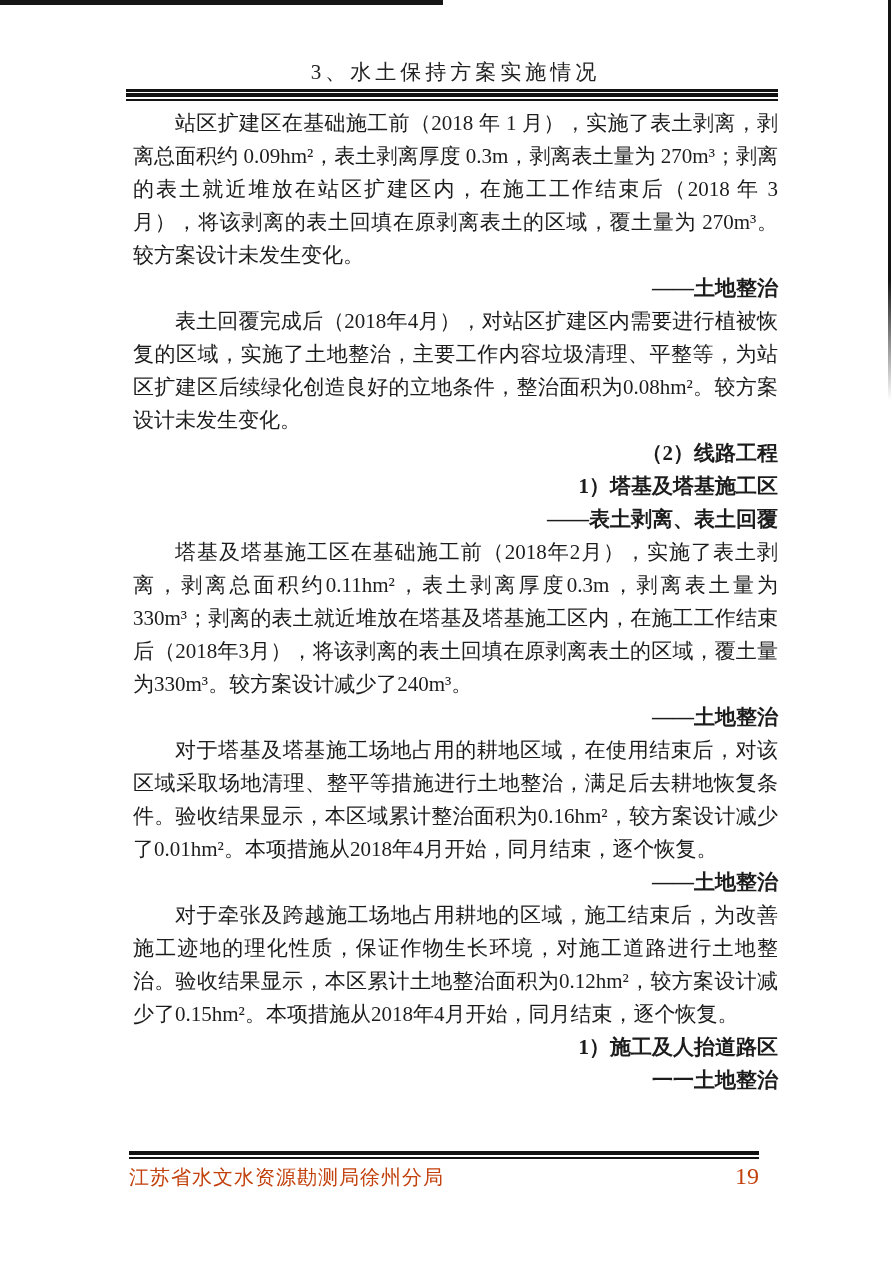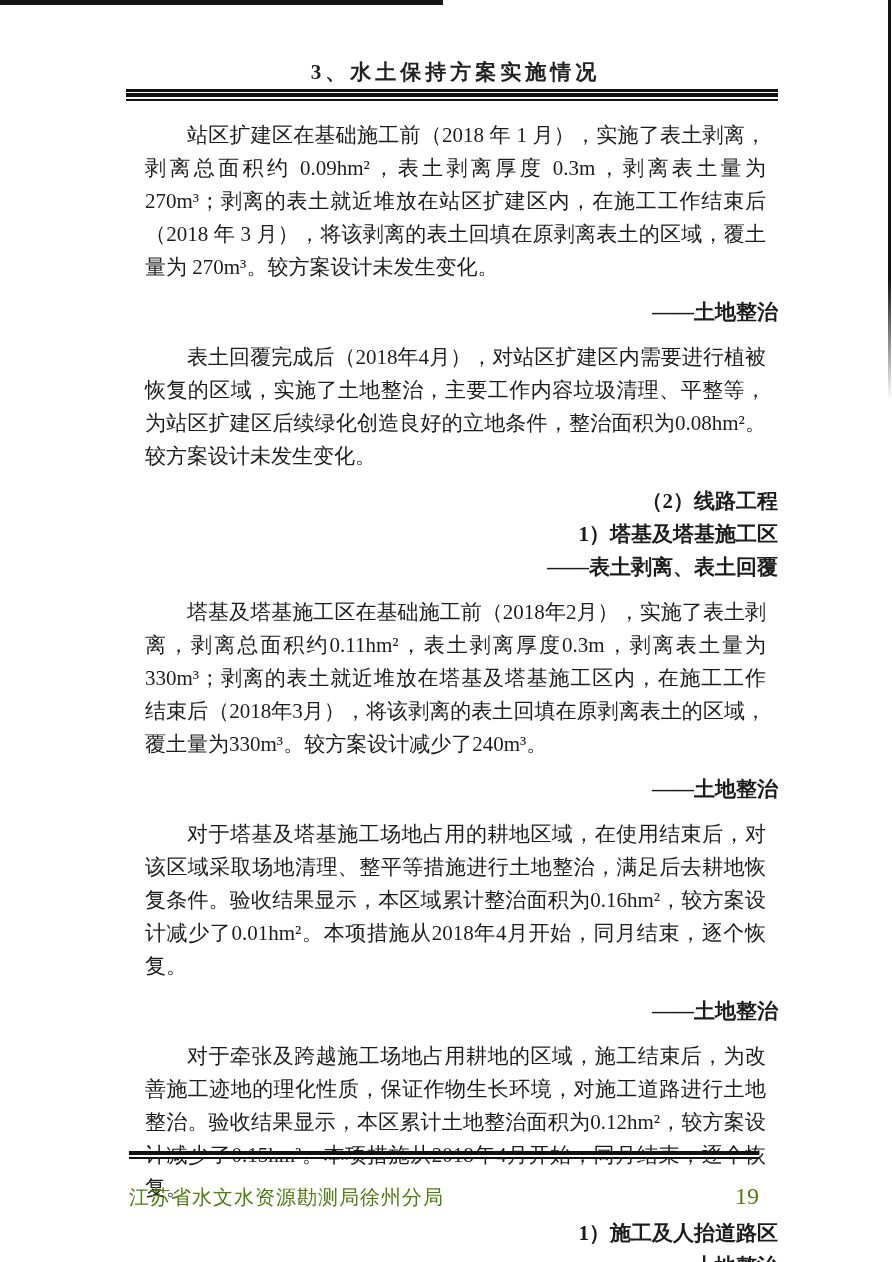--- a/index.html
+++ b/index.html
@@ -33,21 +33,20 @@
 
   
   .doc-header-title {
     position: absolute;
     left: 133px; top: 58px;
     width: 645px;
     text-align: center;
     font-size: 21px;
     letter-spacing: 4px;
     color: #222;
-    font-weight: bold;
   }
   .header-rule {
     position: absolute;
     left: 126px; top: 89px;
     width: 652px;
   }
   .header-rule .r1 { height: 3px; background: #121212; }
   .header-rule .g1 { height: 1px; background: #ffffff; }
   .header-rule .r2 { height: 4px; background: #121212; }
   .header-rule .g2 { height: 2px; background: #ffffff; }
@@ -57,21 +56,21 @@
   .doc-body {
     position: absolute;
     left: 133px; top: 107px;
     width: 645px;
     font-size: 21px;
     line-height: 33px;
     text-align: justify;
     text-justify: inter-character;
   }
   .para {
-    margin: 12px;
+    margin: 0;
     text-indent: 2em;
   }
   .head {
     margin: 0;
     text-indent: 2em;
     font-weight: bold;
     text-align: right;
   }
 
   
@@ -85,22 +84,21 @@
   .footer-rule .r2 { height: 2px; background: #121212; }
 
   .footer-row {
     position: absolute;
     left: 129px; top: 1163px;
     width: 630px;
     display: flex;
     justify-content: space-between;
     align-items: baseline;
     font-size: 20px;
-    color: #4d7c0f;
-    margin-top: 20px;
+    color: #c2410c;
   }
   .footer-org { letter-spacing: 1px; }
   .footer-page { font-size: 24px; }
 </style>
 </head>
 <body>
 
 <div class="page">
 
   <div class="artifact-top"></div>

